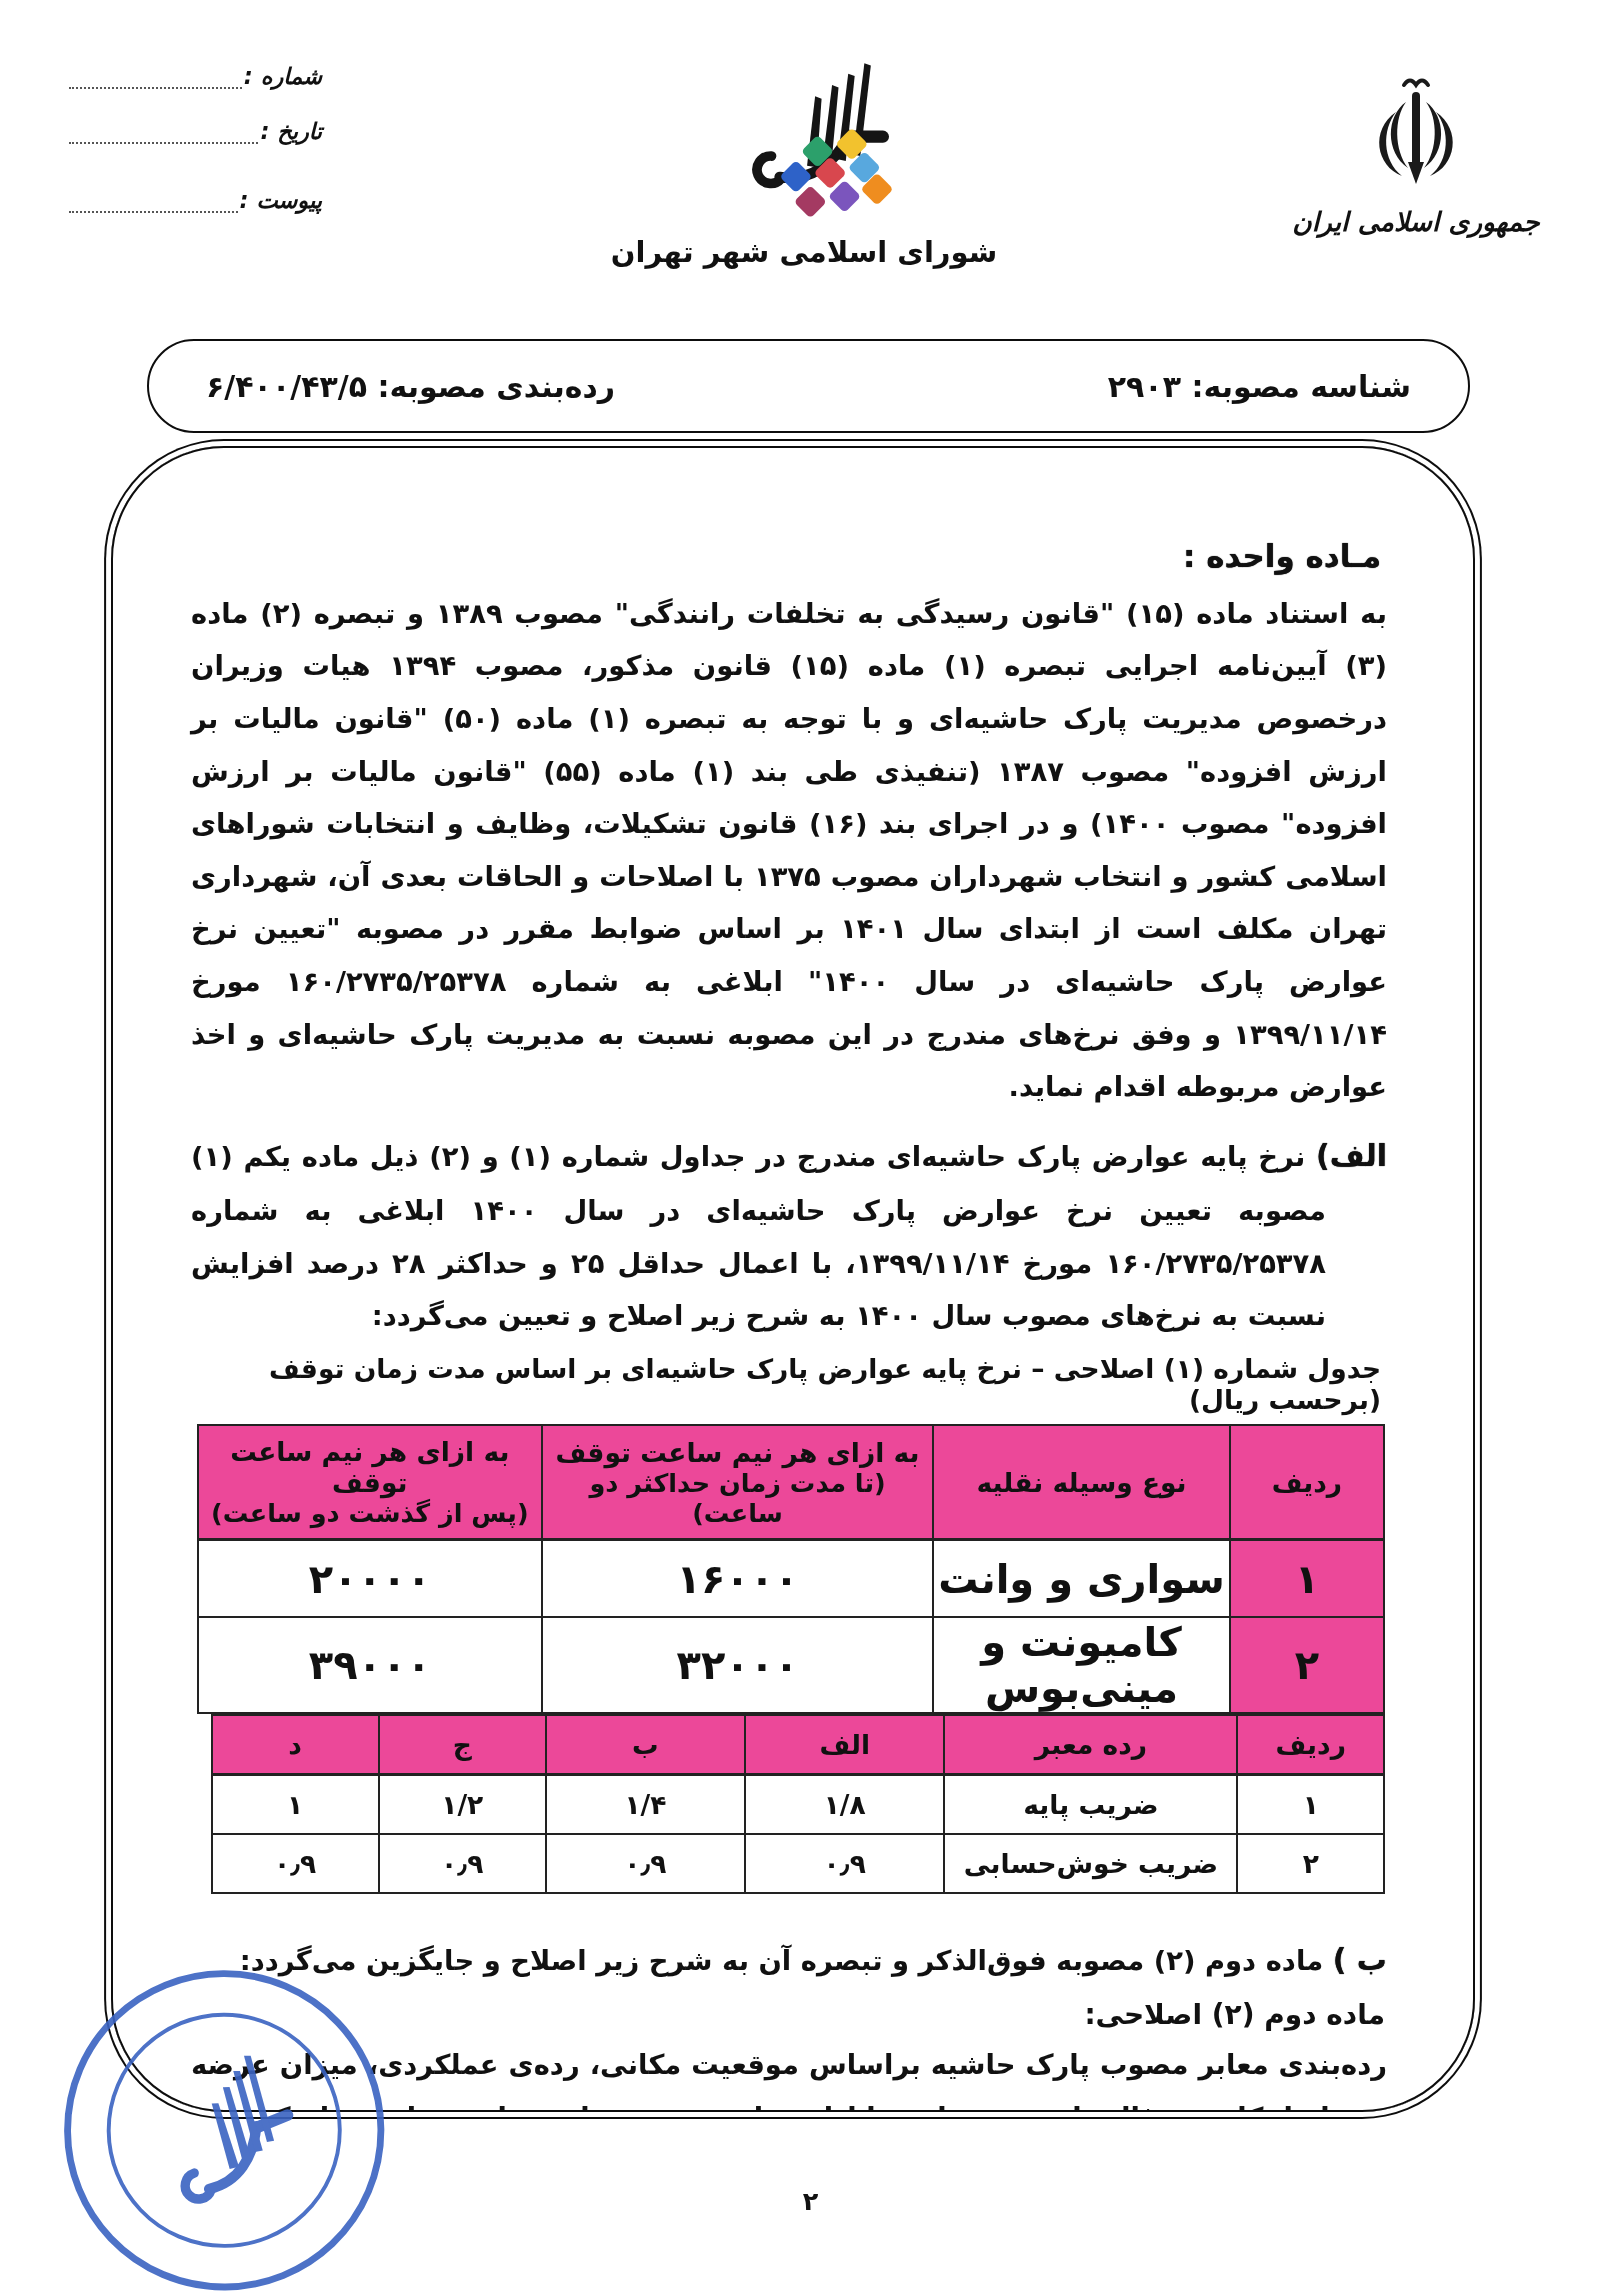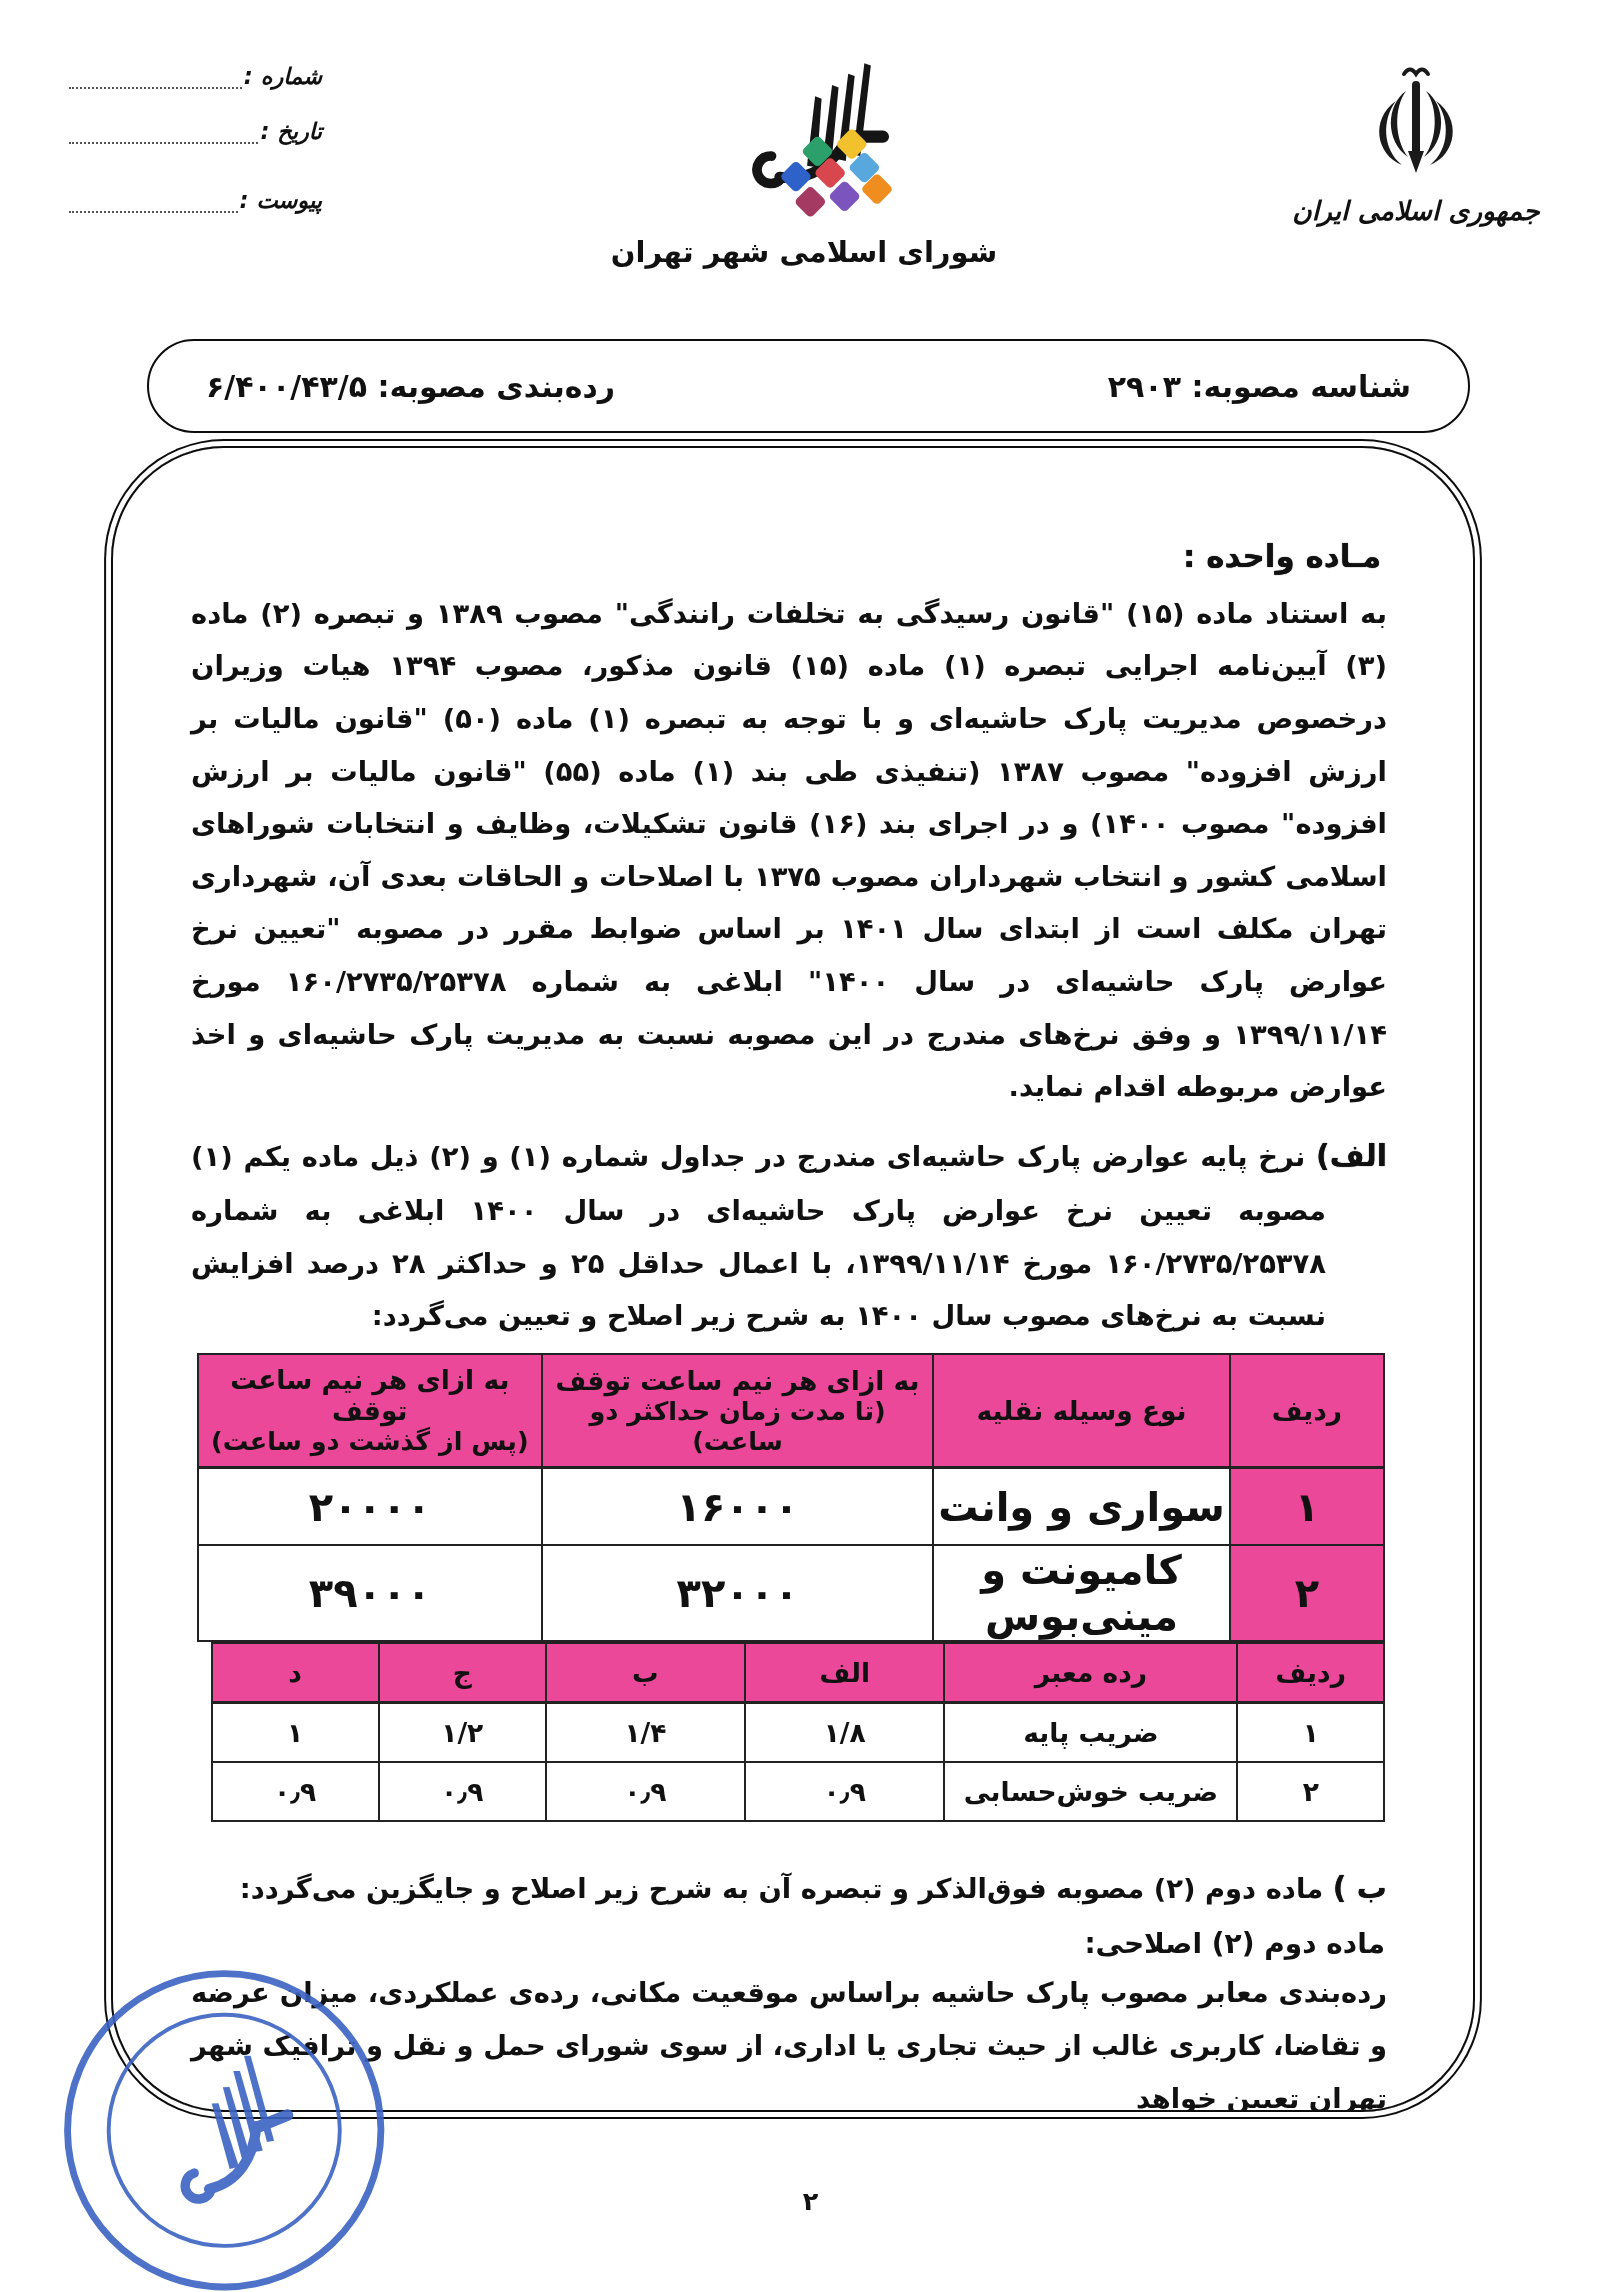--- a/index.html
+++ b/index.html
@@ -11,21 +11,21 @@
   .lh-fields{position:absolute;top:63px;left:69px;width:253px;direction:rtl;}
   .lh-row{display:flex;align-items:flex-end;gap:2px;margin-top:29px;}
   .lh-row:first-child{margin-top:0;}
   .lh-row.last{margin-top:43px;}
   .lh-label{font-weight:bold;font-style:italic;font-size:22.5px;white-space:nowrap;}
   .lh-dots{flex:1;border-bottom:2px dotted #555;height:15.7px;}
   
   .logo-block{position:absolute;top:43px;left:598px;width:412px;text-align:center;}
   .logo-caption{margin-top:3.9px;font-size:29px;font-weight:bold;}
   
-  .emblem-block{position:absolute;top:61px;left:1264px;width:304px;text-align:center;}
+  .emblem-block{position:absolute;top:72px;left:1264px;width:304px;text-align:center;}
   .emblem-caption{margin-top:9.8px;font-size:26.5px;font-weight:bold;font-style:italic;}
   
   .header-pill{
     position:absolute;top:339px;left:147px;width:1323px;height:94px;
     border:2.9px solid #0d0d0d;border-radius:51px;box-sizing:border-box;
     display:flex;align-items:center;justify-content:space-between;padding:0 57px;
     font-size:30px;font-weight:bold;
   }
   
   .main-box{
@@ -137,20 +137,21 @@
   </div>
 
   <div class="main-box">
 
     <div class="doc-title">مـاده واحده :</div>
 
     <p class="para">به استناد ماده (۱۵) "قانون رسیدگی به تخلفات رانندگی" مصوب ۱۳۸۹ و تبصره (۲) ماده (۳) آیین‌نامه اجرایی تبصره (۱) ماده (۱۵) قانون مذکور، مصوب ۱۳۹۴ هیات وزیران درخصوص مدیریت پارک حاشیه‌ای و با توجه به تبصره (۱) ماده (۵۰) "قانون مالیات بر ارزش افزوده" مصوب ۱۳۸۷ (تنفیذی طی بند (۱) ماده (۵۵) "قانون مالیات بر ارزش افزوده" مصوب ۱۴۰۰) و در اجرای بند (۱۶) قانون تشکیلات، وظایف و انتخابات شوراهای اسلامی کشور و انتخاب شهرداران مصوب ۱۳۷۵ با اصلاحات و الحاقات بعدی آن، شهرداری تهران مکلف است از ابتدای سال ۱۴۰۱ بر اساس ضوابط مقرر در مصوبه "تعیین نرخ عوارض پارک حاشیه‌ای در سال ۱۴۰۰" ابلاغی به شماره ۱۶۰/۲۷۳۵/۲۵۳۷۸ مورخ ۱۳۹۹/۱۱/۱۴ و وفق نرخ‌های مندرج در این مصوبه نسبت به مدیریت پارک حاشیه‌ای و اخذ عوارض مربوطه اقدام نماید.</p>
 
     <p class="para hang"><span class="marker">الف)</span> <span>نرخ پایه عوارض پارک حاشیه‌ای مندرج در جداول شماره (۱) و (۲) ذیل ماده یکم (۱) مصوبه تعیین نرخ عوارض پارک حاشیه‌ای در سال ۱۴۰۰ ابلاغی به شماره ۱۶۰/۲۷۳۵/۲۵۳۷۸ مورخ ۱۳۹۹/۱۱/۱۴، با اعمال حداقل ۲۵ و حداکثر ۲۸ درصد افزایش نسبت به نرخ‌های مصوب سال ۱۴۰۰ به شرح زیر اصلاح و تعیین می‌گردد:</span></p>
 
+    <div class="tbl-caption c1">جدول شماره (۱) اصلاحی – نرخ پایه عوارض پارک حاشیه‌ای بر اساس مدت زمان توقف (برحسب ریال)</div>
 
     <table class="t1">
       <thead>
         <tr>
           <th class="shade w-radif">ردیف</th>
           <th class="shade w-veh">نوع وسیله نقلیه</th>
           <th class="shade w-c3">
             <div>به ازای هر نیم ساعت توقف</div>
             <div class="hdr2">(تا مدت زمان حداکثر دو ساعت)</div>
           </th>

